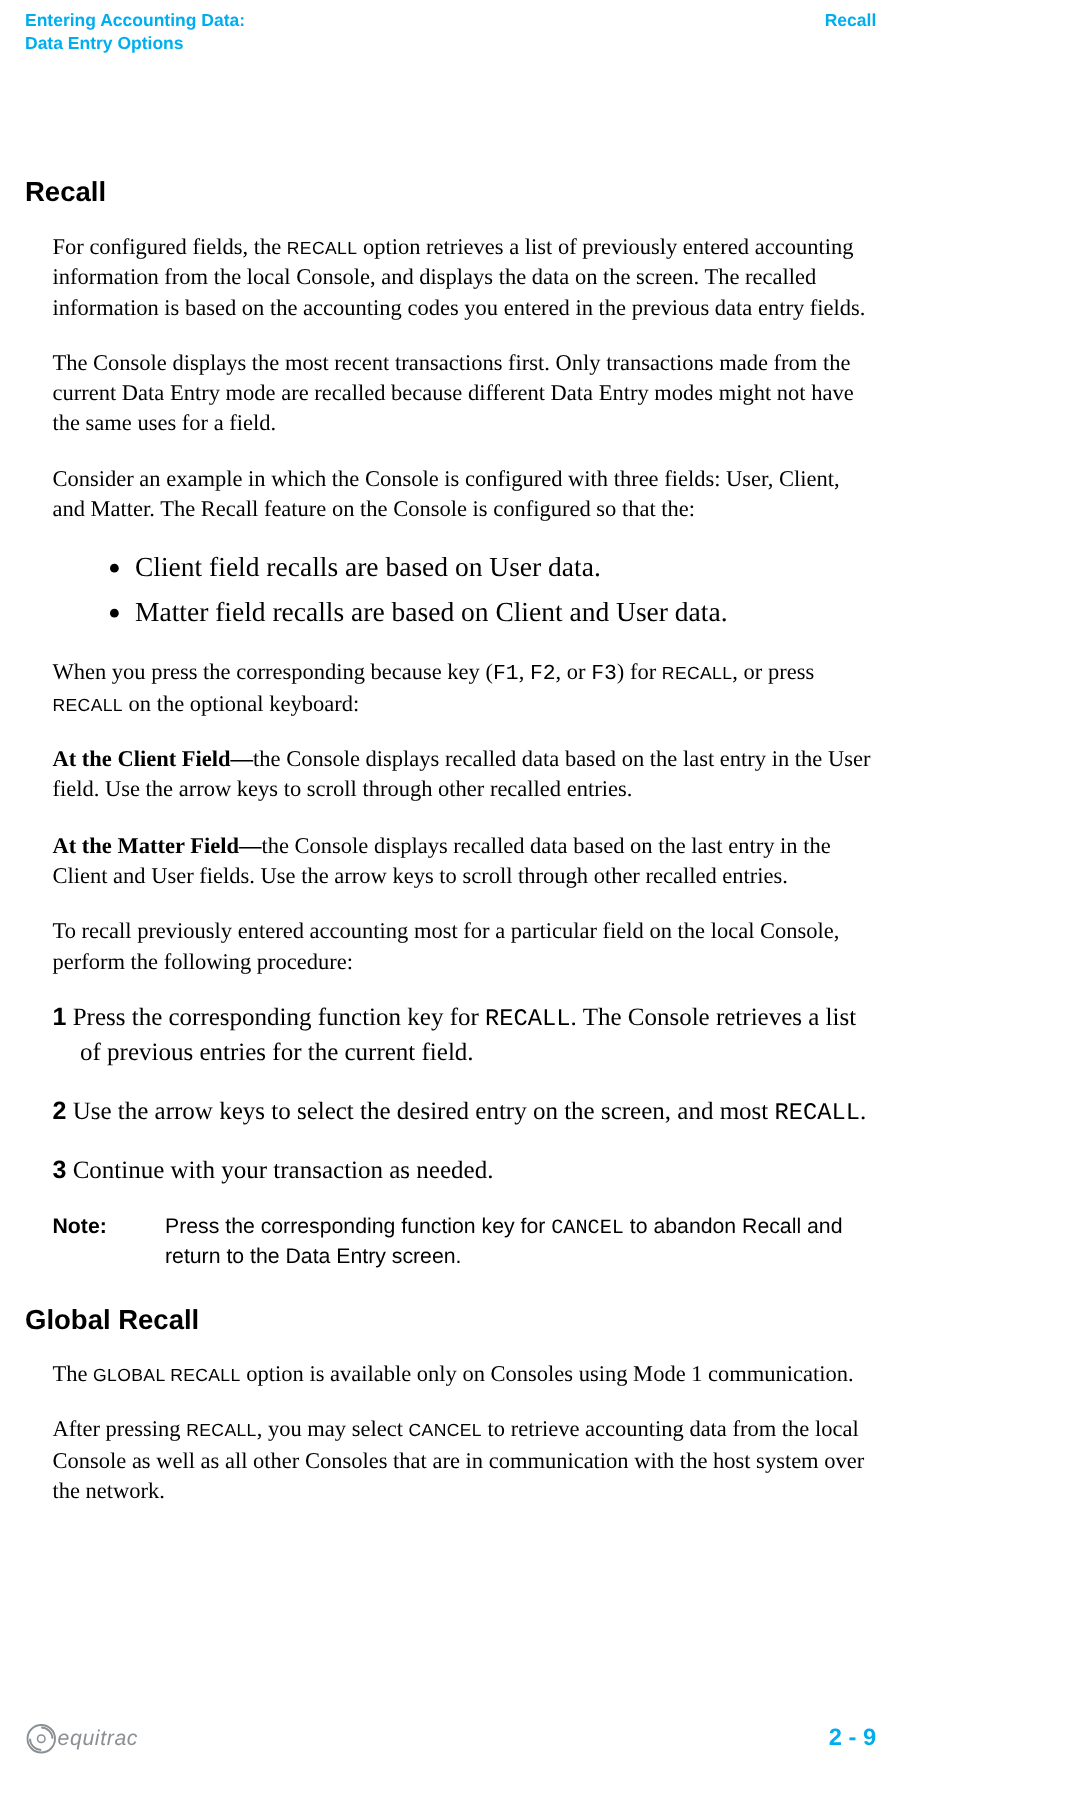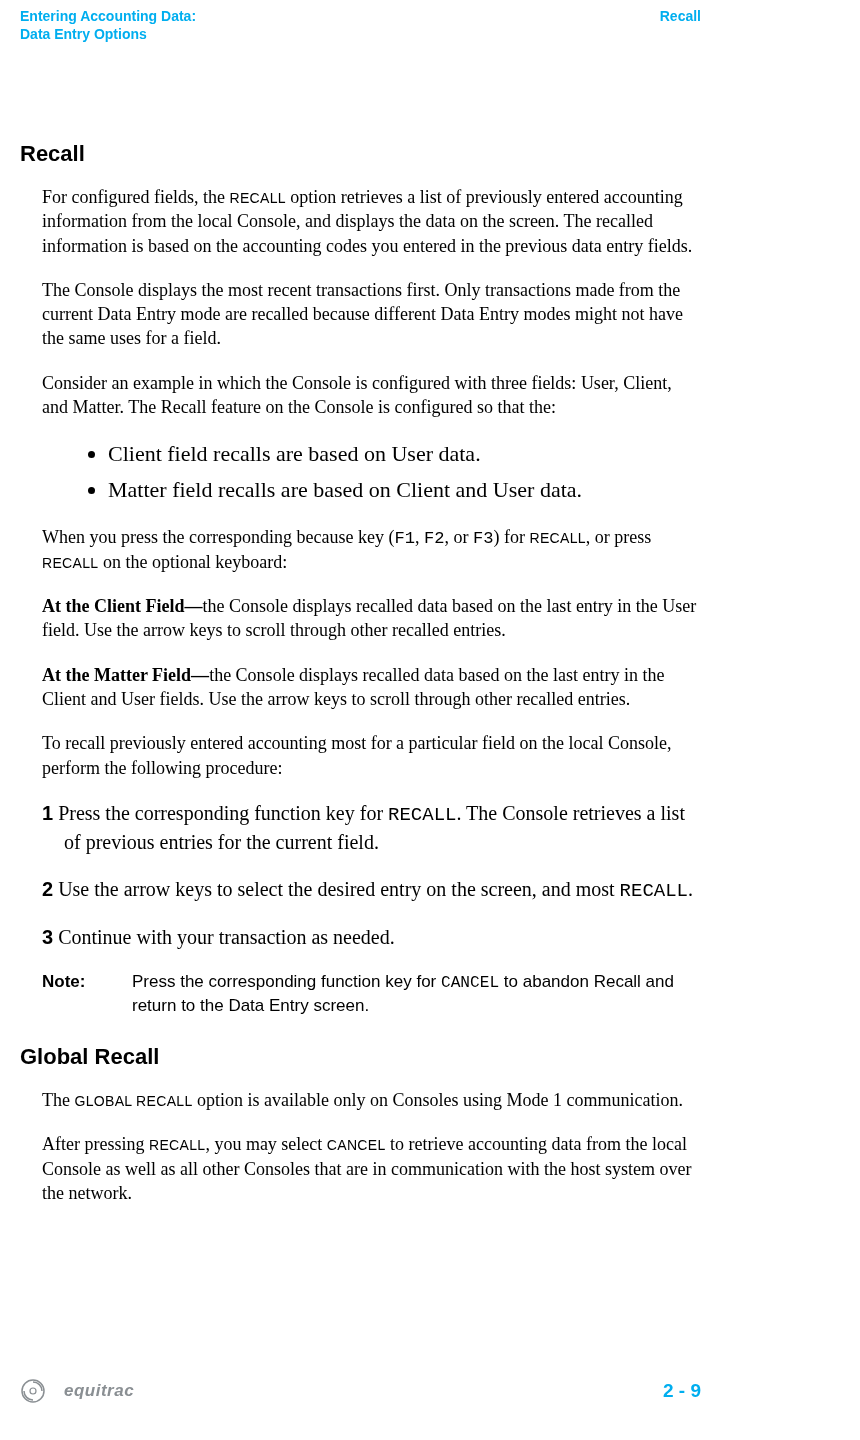--- a/index.html
+++ b/index.html
@@ -103,22 +103,21 @@
   }
   .page-num {
     font-family: Arial, Helvetica, sans-serif;
     font-weight: 700;
     color: #00AEEF;
     font-size: 19px;
   }
   .logo {
     display: flex;
     align-items: center;
-    gap: 18px;
-    font-weight: bold;
+    gap: 0;
   }
   .logo-text {
     font-family: Arial, Helvetica, sans-serif;
     color: #8a8f93;
     font-size: 17px;
     font-style: italic;
     letter-spacing: 0.5px;
   }
 </style>
 </head>

